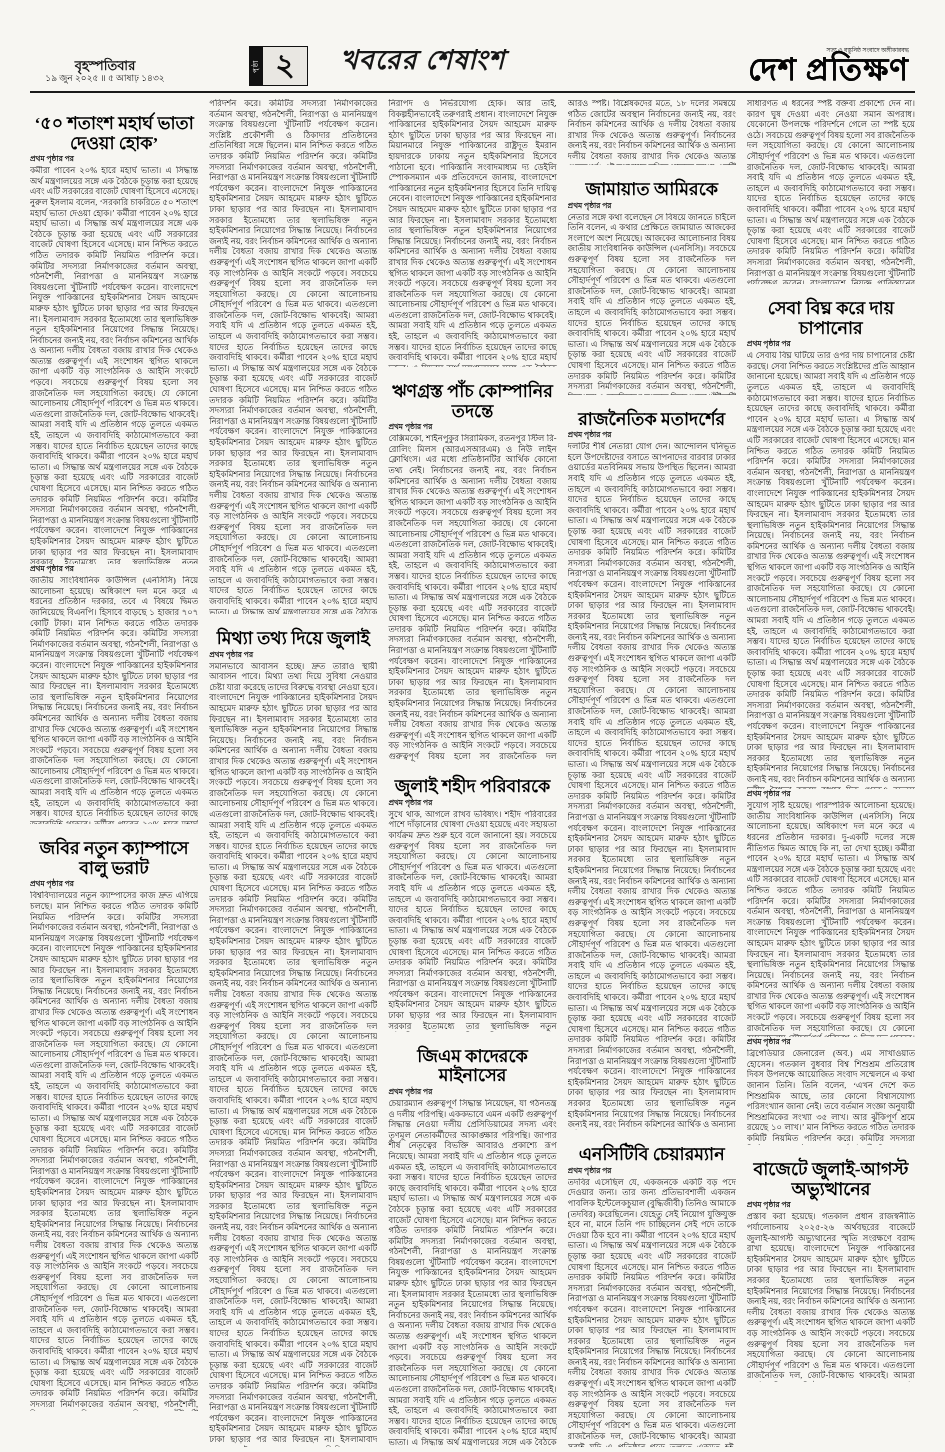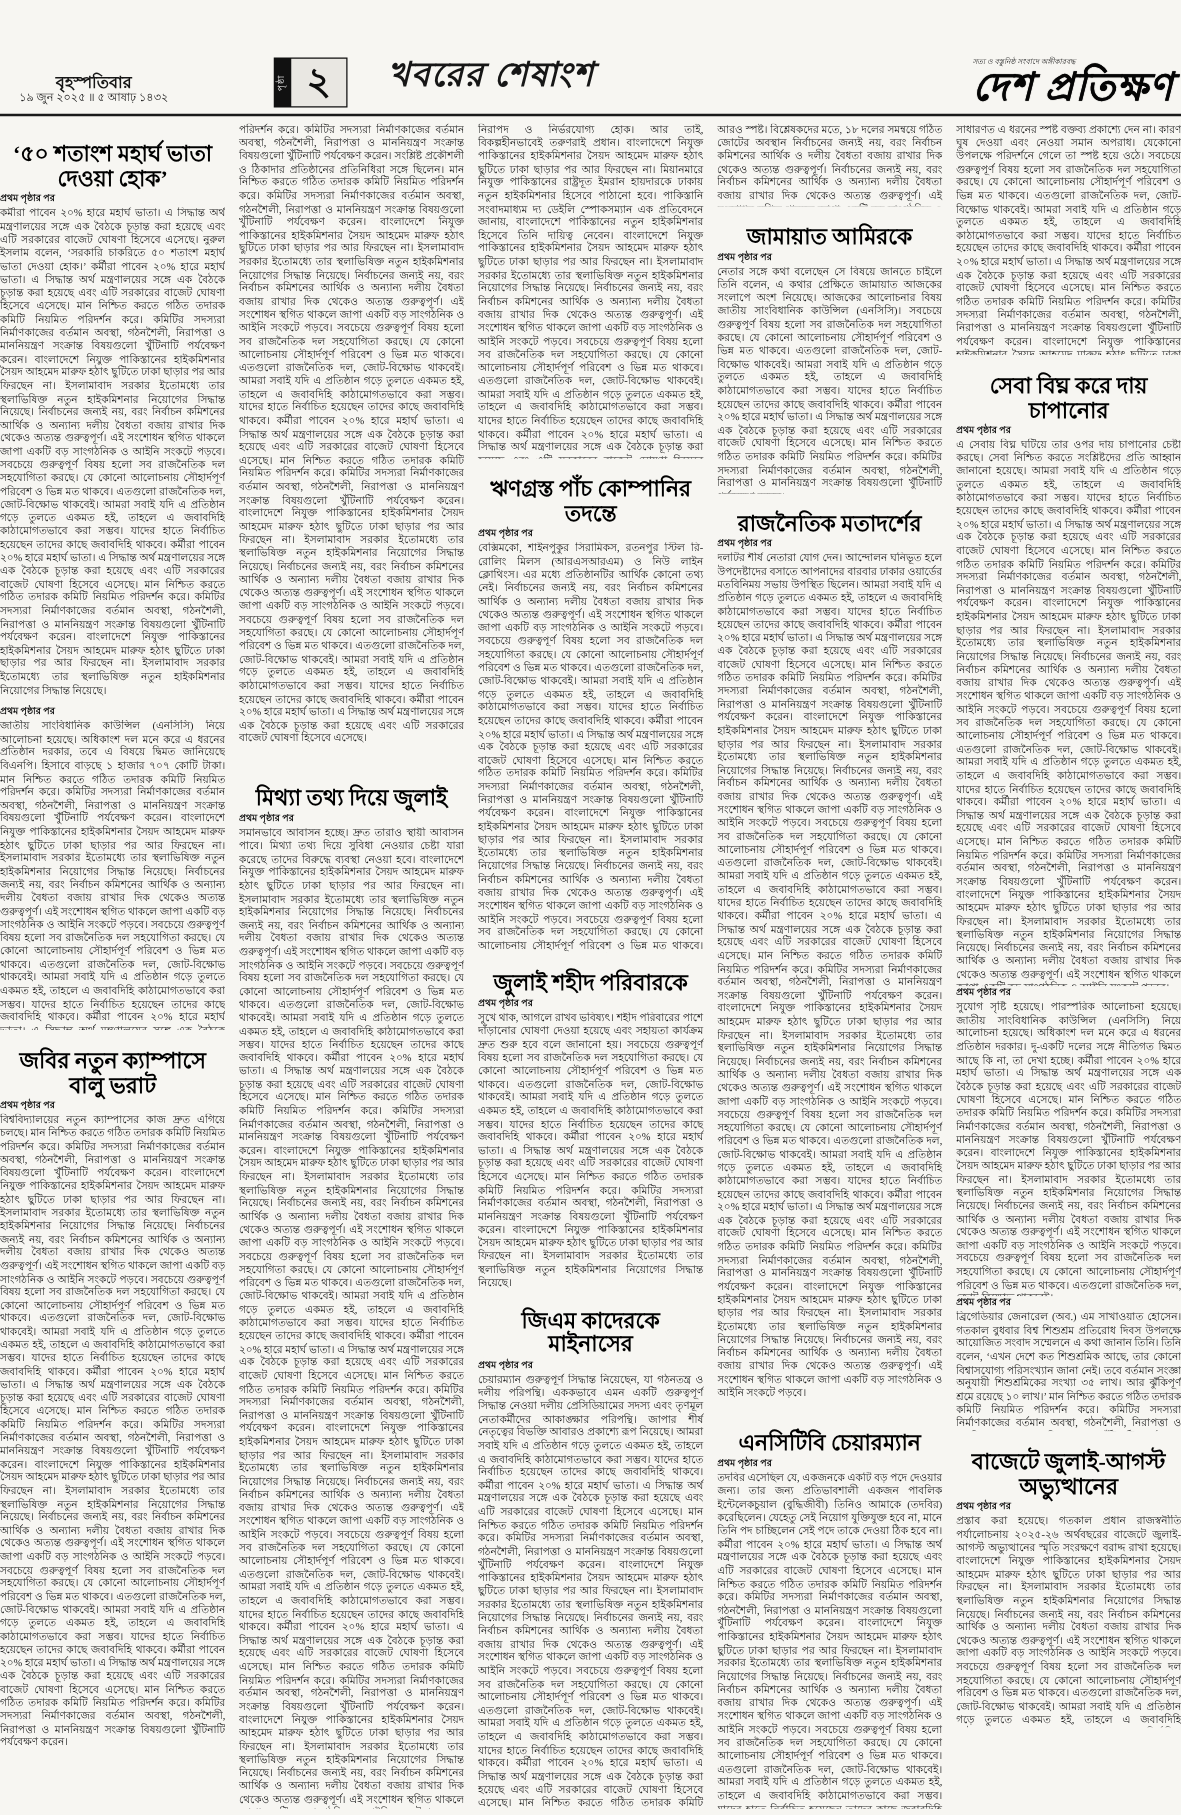--- a/index.html
+++ b/index.html
@@ -2,38 +2,38 @@
 <html><head>
 <meta charset="utf-8">
 <style>
   html,body{margin:0;padding:0;}
   body{
     width:945px;height:1452px;overflow:hidden;
     background:#f7f6f2;color:#161616;
     font-family:"Liberation Serif","DejaVu Serif",serif;
     position:relative;
   }
-  .page{position:absolute;left:0;top:0;width:945px;height:1452px;padding:42px 0 8px;box-sizing:border-box;}
+  .page{position:absolute;left:0;top:0;width:945px;height:1452px;padding:42px 30px 8px;box-sizing:border-box;}
   
   .masthead{display:flex;align-items:flex-end;gap:14px;border-bottom:2px solid #1a1a1a;padding-bottom:5px;height:44px;}
   .date-block{text-align:center;min-width:150px;padding-bottom:2px;}
   .weekday{font-weight:bold;font-size:13px;line-height:14px;}
   .dateline-top{font-size:9px;line-height:11px;white-space:nowrap;}
   .pagenum-wrap{display:flex;align-items:stretch;height:40px;margin-left:55px;}
   .page-label-strip{
     background:#111;color:#fff;width:13px;display:flex;align-items:center;justify-content:center;
     writing-mode:vertical-rl;transform:rotate(180deg);font-size:7px;letter-spacing:1px;
   }
   .pagenum-box{
     border:1px solid #111;background:#e9e7e2;width:44px;display:flex;align-items:center;justify-content:center;
     font-size:30px;font-weight:bold;color:#0d0d0d;
   }
   .section-title{font-size:27px;font-weight:bold;letter-spacing:1px;padding:0 8px 2px 18px;white-space:nowrap;font-style:italic;}
   .mast-spacer{flex:1;}
-  .logo-block{text-align:left;padding-right:6px;font-style:italic;}
+  .logo-block{text-align:right;padding-right:6px;}
   .logo-tagline{font-size:6px;line-height:7px;color:#222;}
   .logo-name{font-size:31px;font-weight:bold;line-height:32px;letter-spacing:1px;color:#050505;
     text-shadow:0 0 0.6px #000;}
   
   .columns{display:flex;gap:11px;margin-top:6px;height:1348px;overflow:hidden;}
   .col{flex:1 1 0;overflow:hidden;min-width:0;}
   .block{overflow:hidden;}
   .headline{font-size:17.5px;font-weight:bold;text-align:center;line-height:1.12;margin:15px 2px 1px;color:#000;}
   .cont-dateline{font-size:7.5px;font-weight:bold;text-align:left;line-height:9px;margin-bottom:3px;color:#111;}
   .body-text{

